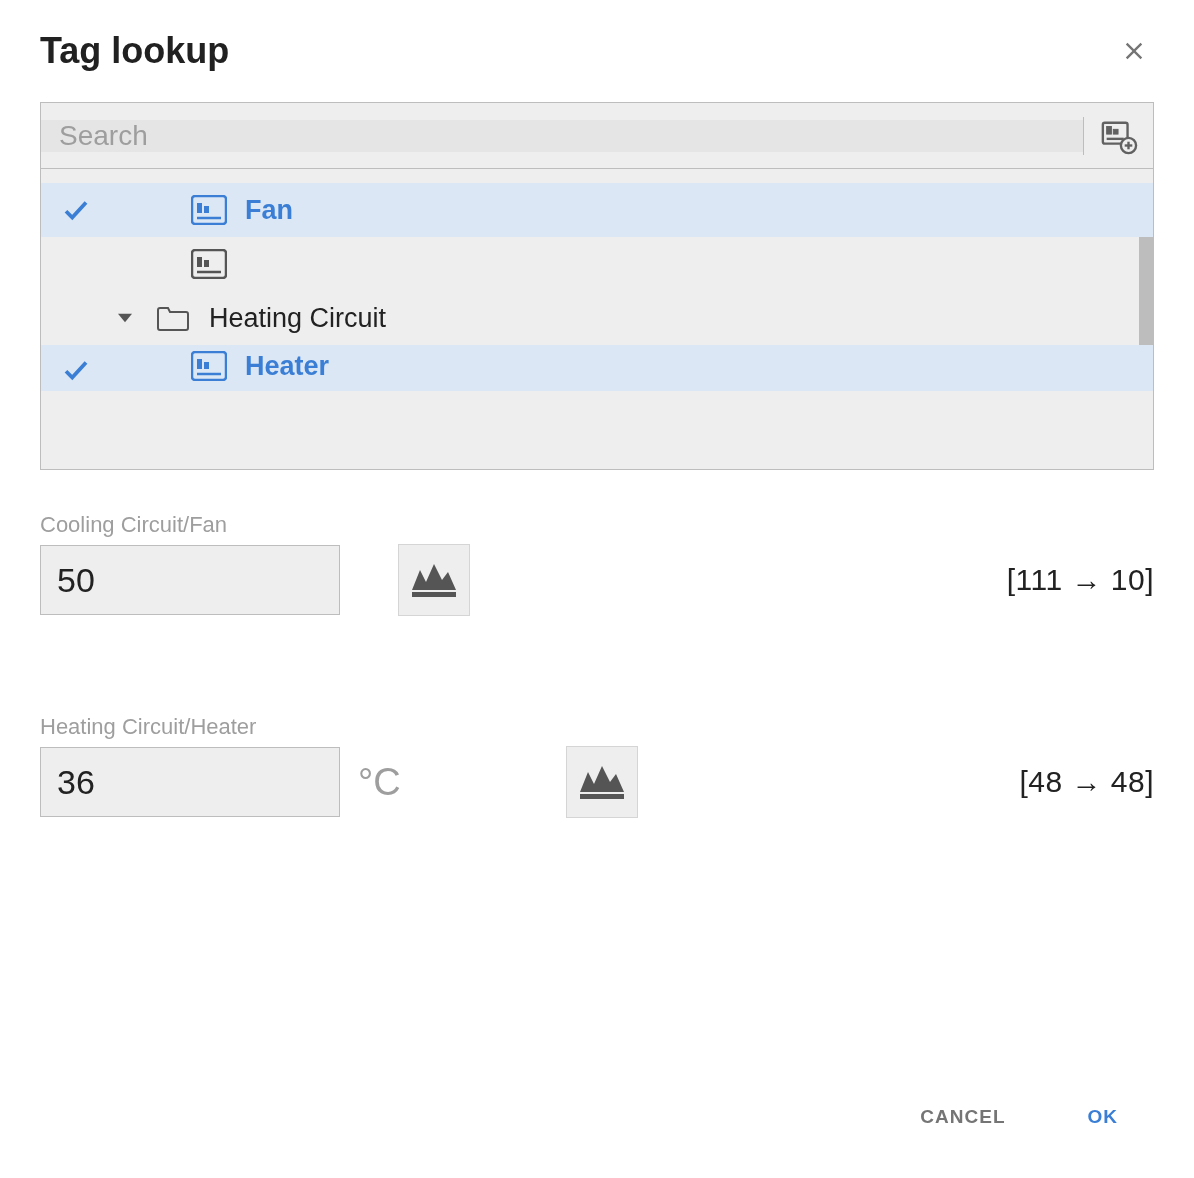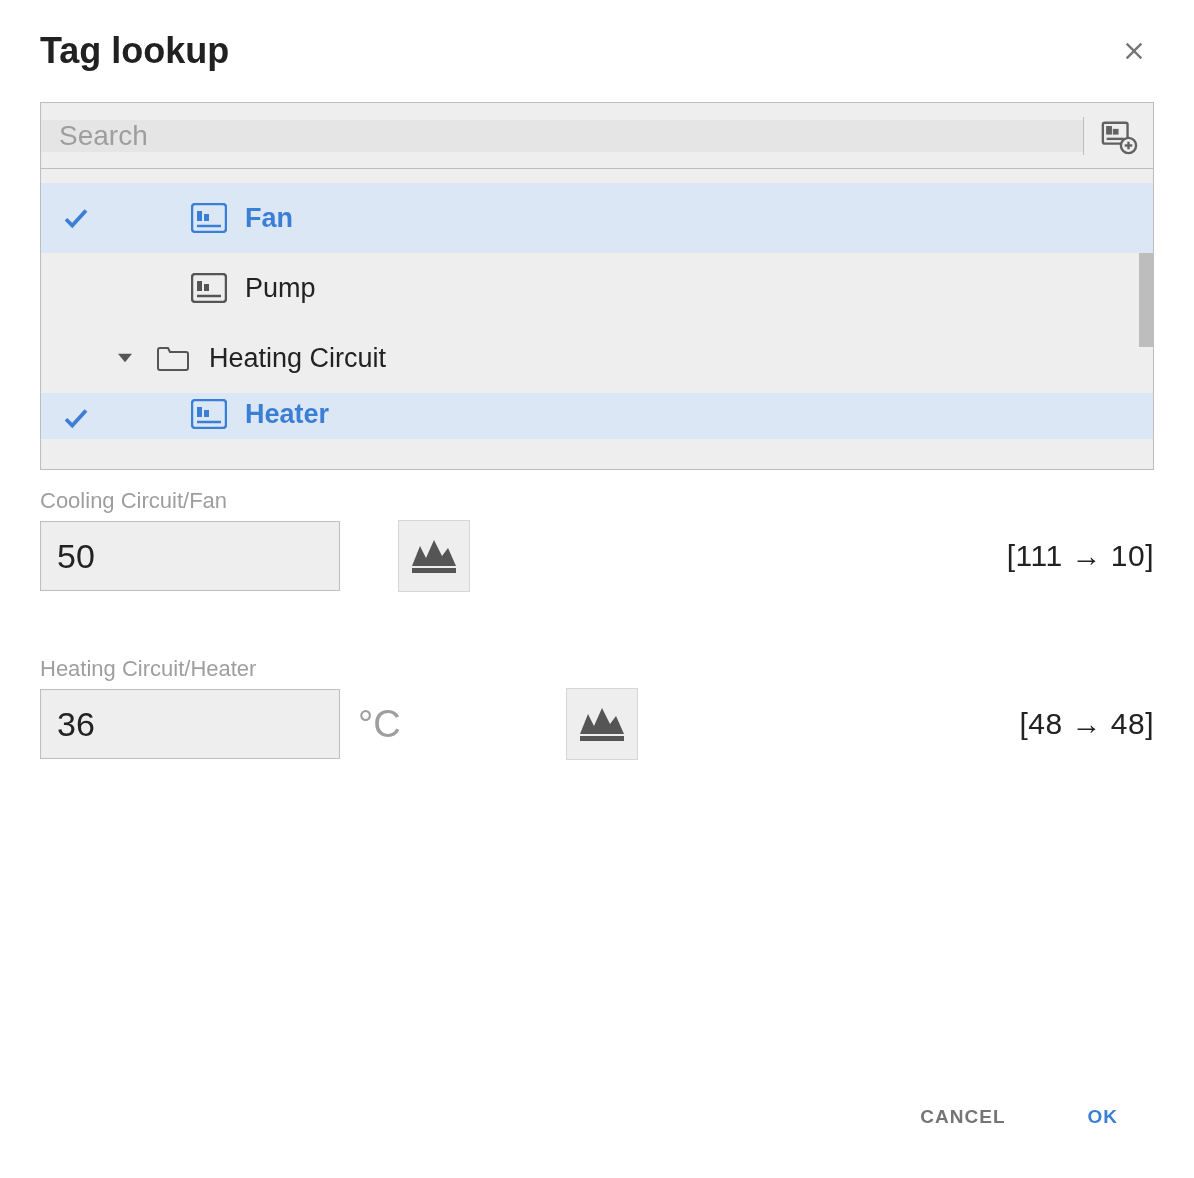--- a/index.html
+++ b/index.html
@@ -79,21 +79,21 @@
   .tree-inner { padding-top:14px; }
   .scrollbar {
     position:absolute;
     right:0; top:58px;
     width:14px; height:120px;
     background:#bdbdbd;
   }
   .tree-row {
     display:flex;
     align-items:center;
-    height:70px;
+    height:54px;
     padding-left:16px;
     gap:18px;
     font-size:27px;
     color:#222;
     cursor:pointer;
     position:relative;
   }
   .tree-row.selected {
     background:#dbe7f5;
     color:#3a7fd5;
@@ -119,24 +119,24 @@
     display:flex;align-items:center;justify-content:center;
     flex-shrink:0;
   }
   .tag-icon svg { width:36px;height:30px; }
   .folder-icon svg { width:34px;height:28px;fill:none;stroke:#555;stroke-width:2; }
   .tree-row .label { flex:1; }
   .tree-row.partial { height:46px; align-items:flex-start; padding-top:6px; }
 
   
   .values {
-    margin-top:18px;
+    margin-top:42px;
     display:flex;
     flex-direction:column;
-    gap:64px;
+    gap:98px;
   }
   .value-block { }
   .value-path {
     font-size:22px;
     color:#9e9e9e;
     margin-bottom:6px;
   }
   .value-row {
     display:flex;
     align-items:center;
@@ -247,21 +247,20 @@
           <span class="spacer-check"></span>
           <span class="indent"></span>
           <span class="tag-icon">
             <svg viewBox="0 0 36 30">
               <rect x="1" y="1" width="34" height="28" rx="3" fill="none" stroke="#555" stroke-width="2.5"></rect>
               <rect x="6" y="8" width="5" height="10" fill="#555"></rect>
               <rect x="13" y="11" width="5" height="7" fill="#555"></rect>
               <line x1="6" y1="23" x2="30" y2="23" stroke="#555" stroke-width="2.5"></line>
             </svg>
           </span>
-          <span class="label">Pump</span>
         </div>
 
         <div class="tree-row">
           <span class="spacer-check"></span>
           <span class="expand">
             <svg viewBox="0 0 10 10">
                 <polygon points="0,2 10,2 5,8"></polygon>
               </svg>
           </span>
           <span class="tag-icon folder-icon">

